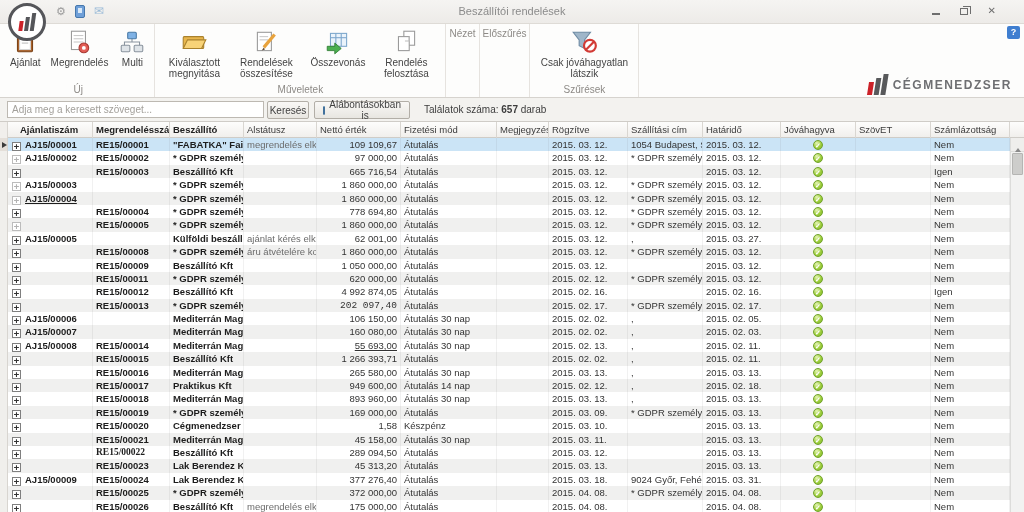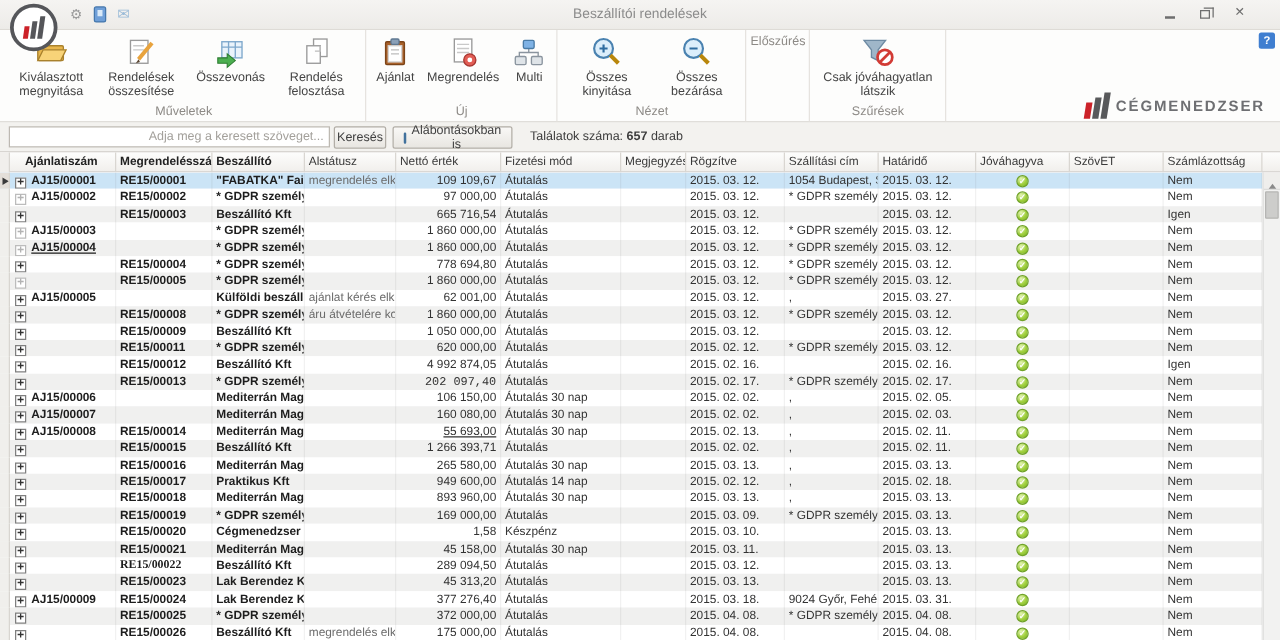--- a/index.html
+++ b/index.html
@@ -52,21 +52,21 @@
   .bb1 { background:#cc2229; height:13px; }
   .bb2 { background:#58595b; height:17px; }
   .bb3 { background:#58595b; height:21px; }
   .brand-text { font-size:12px; font-weight:bold; color:#6e6f72; letter-spacing:1.5px; }
 
   
   .searchbar { position:absolute; left:0; top:98px; width:1024px; height:24px;
     background:#f3f2ef; border-bottom:1px solid #cfccc7; }
   .search-input { position:absolute; left:7px; top:3px; width:257px; height:17px;
     border:1px solid #bdb9b2; background:#fff; font-size:10px; padding:0 4px;
-    color:#333; font-family:"Liberation Sans", sans-serif;text-align:right; }
+    color:#333; font-family:"Liberation Sans", sans-serif; }
   .search-input::placeholder { color:#a3a09b; }
   .sbtn { position:absolute; top:3px; height:18px; border:1px solid #b2aea7; border-radius:2px;
     background:linear-gradient(#f9f8f6,#e8e6e1); font-size:10px; color:#3f3f3f;
     display:flex; align-items:center; justify-content:center; gap:4px; padding:0 8px;
     font-family:"Liberation Sans", sans-serif; }
   #btn-search { left:267px; width:42px; }
   #btn-sub { left:314px; width:96px; }
   .sub-icon { display:inline-block; width:11px; height:9px; background:#6fa3d8;
     border:1px solid #41719c; border-radius:2px; position:relative; }
   .sub-icon::after { content:""; position:absolute; left:1px; top:2px; right:1px; height:2px; background:#cfe3f5; }
@@ -132,20 +132,56 @@
   </div>
   <div class="logo-circle">
     <span class="bar b-red"></span>
       <span class="bar b-g1"></span>
       <span class="bar b-g2"></span>
   </div>
   <div class="help-btn">?</div>
 
   <div class="ribbon">
     <div class="groups">
+      <div class="rgroup">
+        <div class="rbtns">
+          <div class="rbtn">
+            <svg class="ricon" viewBox="0 0 26 26">
+                <rect x="6" y="5" width="14" height="17" rx="1" fill="#a9612a" stroke="#7c4418"></rect>
+                <rect x="8" y="8" width="10" height="12" fill="#fff" stroke="#d4d4d4"></rect>
+                <rect x="10" y="3" width="6" height="4" rx="1" fill="#8aa0b8" stroke="#5f7891"></rect>
+                <line x1="10" y1="11" x2="16" y2="11" stroke="#bdbdbd"></line>
+                <line x1="10" y1="14" x2="16" y2="14" stroke="#bdbdbd"></line>
+              </svg>
+            <span class="rlabel">Ajánlat</span>
+          </div>
+          <div class="rbtn">
+            <svg class="ricon" viewBox="0 0 26 26">
+                <rect x="6" y="3" width="13" height="17" fill="#fff" stroke="#9a9a9a"></rect>
+                <line x1="8" y1="7" x2="17" y2="7" stroke="#c9c9c9"></line>
+                <line x1="8" y1="10" x2="17" y2="10" stroke="#c9c9c9"></line>
+                <line x1="8" y1="13" x2="17" y2="13" stroke="#c9c9c9"></line>
+                <circle cx="17.5" cy="18.5" r="4.5" fill="#e25d55" stroke="#a83832"></circle>
+                <circle cx="17.5" cy="18.5" r="1.8" fill="#fff"></circle>
+              </svg>
+            <span class="rlabel">Megrendelés</span>
+          </div>
+          <div class="rbtn">
+            <svg class="ricon" viewBox="0 0 26 26">
+                <path d="M13 9 v4 M6 17 v-4 h14 v4" fill="none" stroke="#8a949e"></path>
+                <rect x="9" y="4" width="8" height="6" rx="1" fill="#7fb2e5" stroke="#4a7ba6"></rect>
+                <rect x="3" y="16" width="8" height="6" rx="1" fill="#dfe4e8" stroke="#8a949e"></rect>
+                <rect x="15" y="16" width="8" height="6" rx="1" fill="#dfe4e8" stroke="#8a949e"></rect>
+              </svg>
+            <span class="rlabel">Multi</span>
+          </div>
+        </div>
+        <div class="rcaption">Új</div>
+      </div>
+
       <div class="rgroup">
         <div class="rbtns">
           <div class="rbtn">
             <svg class="ricon" viewBox="0 0 26 26">
                 <rect x="3" y="8" width="19" height="11" rx="1" fill="#e8b64c" stroke="#a9812c"></rect>
                 <path d="M3 19 L7 11 H24 L20 19 Z" fill="#f8d378" stroke="#a9812c"></path>
               </svg>
             <span class="rlabel">Kiválasztott megnyitása</span>
           </div>
           <div class="rbtn">
@@ -175,74 +211,20 @@
                 <rect x="6" y="8" width="10" height="13" fill="#fff" stroke="#9a9a9a"></rect>
                 <path d="M16 8 v4 h-4" fill="none" stroke="#bdbdbd"></path>
               </svg>
             <span class="rlabel">Rendelés felosztása</span>
           </div>
         </div>
         <div class="rcaption">Műveletek</div>
       </div>
 
       <div class="rgroup">
-        <div class="rbtns">
-          <div class="rbtn">
-            <svg class="ricon" viewBox="0 0 26 26">
-                <rect x="6" y="5" width="14" height="17" rx="1" fill="#a9612a" stroke="#7c4418"></rect>
-                <rect x="8" y="8" width="10" height="12" fill="#fff" stroke="#d4d4d4"></rect>
-                <rect x="10" y="3" width="6" height="4" rx="1" fill="#8aa0b8" stroke="#5f7891"></rect>
-                <line x1="10" y1="11" x2="16" y2="11" stroke="#bdbdbd"></line>
-                <line x1="10" y1="14" x2="16" y2="14" stroke="#bdbdbd"></line>
-              </svg>
-            <span class="rlabel">Ajánlat</span>
-          </div>
-          <div class="rbtn">
-            <svg class="ricon" viewBox="0 0 26 26">
-                <rect x="6" y="3" width="13" height="17" fill="#fff" stroke="#9a9a9a"></rect>
-                <line x1="8" y1="7" x2="17" y2="7" stroke="#c9c9c9"></line>
-                <line x1="8" y1="10" x2="17" y2="10" stroke="#c9c9c9"></line>
-                <line x1="8" y1="13" x2="17" y2="13" stroke="#c9c9c9"></line>
-                <circle cx="17.5" cy="18.5" r="4.5" fill="#e25d55" stroke="#a83832"></circle>
-                <circle cx="17.5" cy="18.5" r="1.8" fill="#fff"></circle>
-              </svg>
-            <span class="rlabel">Megrendelés</span>
-          </div>
-          <div class="rbtn">
-            <svg class="ricon" viewBox="0 0 26 26">
-                <path d="M13 9 v4 M6 17 v-4 h14 v4" fill="none" stroke="#8a949e"></path>
-                <rect x="9" y="4" width="8" height="6" rx="1" fill="#7fb2e5" stroke="#4a7ba6"></rect>
-                <rect x="3" y="16" width="8" height="6" rx="1" fill="#dfe4e8" stroke="#8a949e"></rect>
-                <rect x="15" y="16" width="8" height="6" rx="1" fill="#dfe4e8" stroke="#8a949e"></rect>
-              </svg>
-            <span class="rlabel">Multi</span>
-          </div>
-        </div>
-        <div class="rcaption">Új</div>
-      </div>
-
-      <div class="rgroup">
-        <div class="rbtns">
-          <div class="rbtn">
-            <svg class="ricon" viewBox="0 0 26 26">
-                <circle cx="11" cy="10" r="7" fill="#dceefb" stroke="#4a82b0" stroke-width="1.6"></circle>
-                <path d="M11 7 v6 M8 10 h6" stroke="#2f6ca0" stroke-width="1.6" fill="none"></path>
-                <line x1="16" y1="15" x2="22" y2="21" stroke="#b8860b" stroke-width="3"></line>
-              </svg>
-            <span class="rlabel">Összes kinyitása</span>
-          </div>
-          <div class="rbtn">
-            <svg class="ricon" viewBox="0 0 26 26">
-                <circle cx="11" cy="10" r="7" fill="#dceefb" stroke="#4a82b0" stroke-width="1.6"></circle>
-                <path d="M8 10 h6" stroke="#2f6ca0" stroke-width="1.6" fill="none"></path>
-                <line x1="16" y1="15" x2="22" y2="21" stroke="#b8860b" stroke-width="3"></line>
-              </svg>
-            <span class="rlabel">Összes bezárása</span>
-          </div>
-        </div>
         <div class="rcaption">Nézet</div>
       </div>
 
       <div class="rgroup">
         <div class="rcaption">Előszűrés</div>
       </div>
 
       <div class="rgroup">
         <div class="rbtns">
           <div class="rbtn wide">

